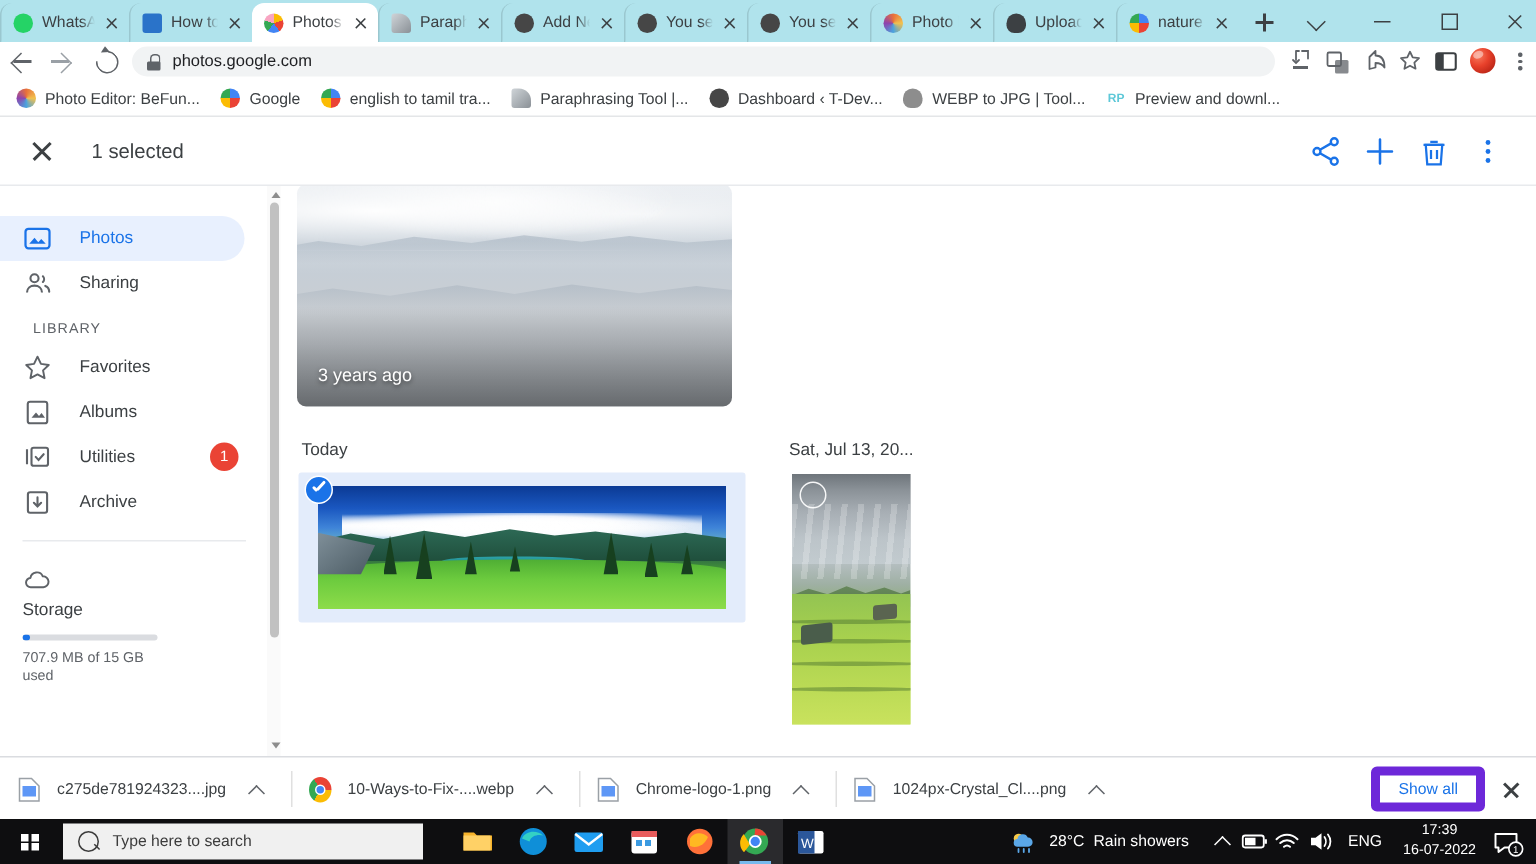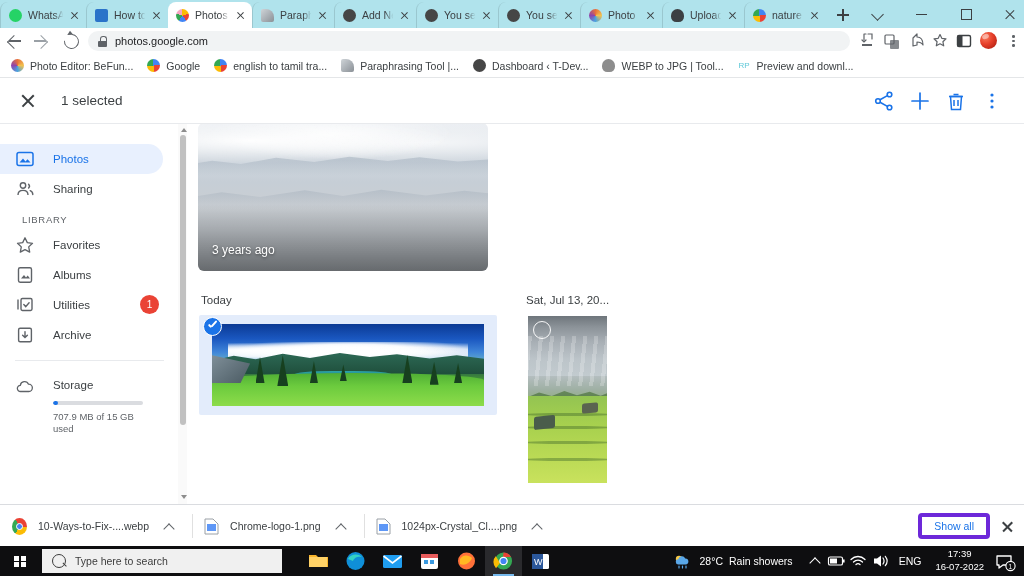--- a/index.html
+++ b/index.html
@@ -146,21 +146,21 @@
   .navitem .nlbl{font-size:11.5px;color:#3c4043;white-space:nowrap;}
   .navitem.active .nlbl{color:#1a73e8;}
   .seclabel{font-size:9.5px;color:#5f6368;letter-spacing:.7px;padding-left:22px;
     margin-top:10px;margin-bottom:5px;}
   .badge{
     position:absolute;left:140px;top:5px;width:19px;height:19px;border-radius:50%;
     background:#ea4335;color:#fff;font-size:10px;display:flex;align-items:center;
     justify-content:center;
   }
   .sbdiv{height:1px;background:#e8eaed;margin:10px 14px 0 15px;}
-  .storagerow{display:flex;align-items:flex-start;padding-left:15px;margin-top:14px;}
+  .storagerow{display:flex;align-items:flex-start;padding-left:15px;margin-top:14px;flex-direction:column;}
   .cloudico{width:20px;height:20px;flex:0 0 20px;margin-right:18px;position:relative;margin-top:2px;}
   .storagelabel{font-size:11.5px;color:#3c4043;}
   .pbar{width:90px;height:3.5px;background:#dadce0;border-radius:2px;margin-top:8px;overflow:hidden;}
   .pfill{height:100%;background:#1a73e8;border-radius:2px;}
   .storagetxt{font-size:9.5px;color:#5f6368;margin-top:6px;line-height:1.35;width:95px;}
   .sbscroll{position:absolute;left:178px;top:124px;width:9px;height:380px;background:#fafafa;}
   .sbthumb{position:absolute;left:179.5px;top:135px;width:6px;height:290px;
     background:#c1c1c1;border-radius:3px;}
   .sbarrow{position:absolute;left:181px;width:0;height:0;
     border-left:3.4px solid transparent;border-right:3.4px solid transparent;}
@@ -257,21 +257,21 @@
     border-top:1px solid #dadce0;display:flex;align-items:center;
   }
   .dlitem{display:flex;align-items:center;height:42px;padding:0 12px;flex:0 0 auto;position:relative;}
   .dlitem+.dlitem:before{content:"";position:absolute;left:0;top:9px;width:1px;height:24px;background:#e0e0e0;}
   .dlico{width:15px;height:17px;flex:0 0 15px;margin-right:11px;position:relative;}
   .dlname{font-size:10.5px;color:#3c4043;white-space:nowrap;}
   .dlchev{width:20px;height:20px;position:relative;margin-left:11px;flex:0 0 20px;}
   .dlchev:before{content:"";position:absolute;left:5px;top:9px;width:7px;height:7px;
     border-left:1.4px solid #5f6368;border-top:1.4px solid #5f6368;transform:rotate(45deg);}
   .showall{
-    margin-left:auto;font-size:10.5px;color:#1a73e8;border:4px solid #6d28d9;
+    margin-left:auto;font-size:10.5px;color:#1a73e8;border:6px solid #6d28d9;
     border-radius:4px;padding:3px 12px;flex:0 0 auto;
   }
   .shelfclose{width:34px;height:42px;position:relative;flex:0 0 34px;}
   .shelfclose:before,.shelfclose:after{content:"";position:absolute;left:11px;top:20.5px;
     width:13px;height:1.5px;background:#3c4043;}
   .shelfclose:before{transform:rotate(45deg);} .shelfclose:after{transform:rotate(-45deg);}
 
   
   .taskbar{
     position:absolute;left:0;top:546px;width:1024px;height:30px;background:#0e0e10;
@@ -449,21 +449,21 @@
     </div>
     <div class="bm">
       <span class="bmico" style="background:#464646;border-radius:50%"></span>
       <span class="bmtxt">Dashboard ‹ T-Dev...</span>
     </div>
     <div class="bm">
       <span class="bmico" style="background:#8d8d8d;border-radius:50% 50% 40% 40%"></span>
       <span class="bmtxt">WEBP to JPG | Tool...</span>
     </div>
     <div class="bm">
-      <span class="bmico" style="background:#fff;color:#5ec8d8;font-size:8px;font-weight:normal;text-align:center;line-height:13px">RP</span>
+      <span class="bmico" style="background:#fff;color:#5ec8d8;font-size:8px;font-weight:bold;text-align:center;line-height:13px">RP</span>
       <span class="bmtxt">Preview and downl...</span>
     </div>
 
   </div>
 
   <div class="gpheader">
     <div class="gpclose"></div>
     <div class="gpsel">1 selected</div>
     <div class="gpactions">
       <div class="gpact">
@@ -635,20 +635,30 @@
       <span class="terr" style="top:75%"></span>
       <span class="terr" style="top:85%"></span>
       <div class="hut"></div>
       <div class="hut2"></div>
       <span class="unselmark" style="left:5px;top:5px"></span>
     </div>
   </div>
 
   <div class="shelf">
     <div class="dlitem">
+      <span class="dlico">
+        <svg width="15" height="17" viewBox="0 0 15 17">
+            <path d="M1 1h8l5 5v10H1z" fill="#fff" stroke="#9aa0a6" stroke-width="1"></path>
+            <rect x="3" y="6" width="9" height="7" fill="#4285f4" opacity=".85"></rect>
+          </svg>
+      </span>
+      <span class="dlname">c275de781924323....jpg</span>
+      <span class="dlchev"></span>
+    </div>
+    <div class="dlitem">
       <span class="dlico" style="border-radius:50%;background:conic-gradient(from -30deg,#ea4335 0deg 120deg,#fbbc04 120deg 240deg,#34a853 240deg 360deg)">
         <span style="position:absolute;left:4px;top:5px;width:7px;height:7px;border-radius:50%;background:#4285f4;border:1.4px solid #fff;box-sizing:border-box"></span>
       </span>
       <span class="dlname">10-Ways-to-Fix-....webp</span>
       <span class="dlchev"></span>
     </div>
     <div class="dlitem">
       <span class="dlico">
         <svg width="15" height="17" viewBox="0 0 15 17">
             <path d="M1 1h8l5 5v10H1z" fill="#fff" stroke="#9aa0a6" stroke-width="1"></path>

